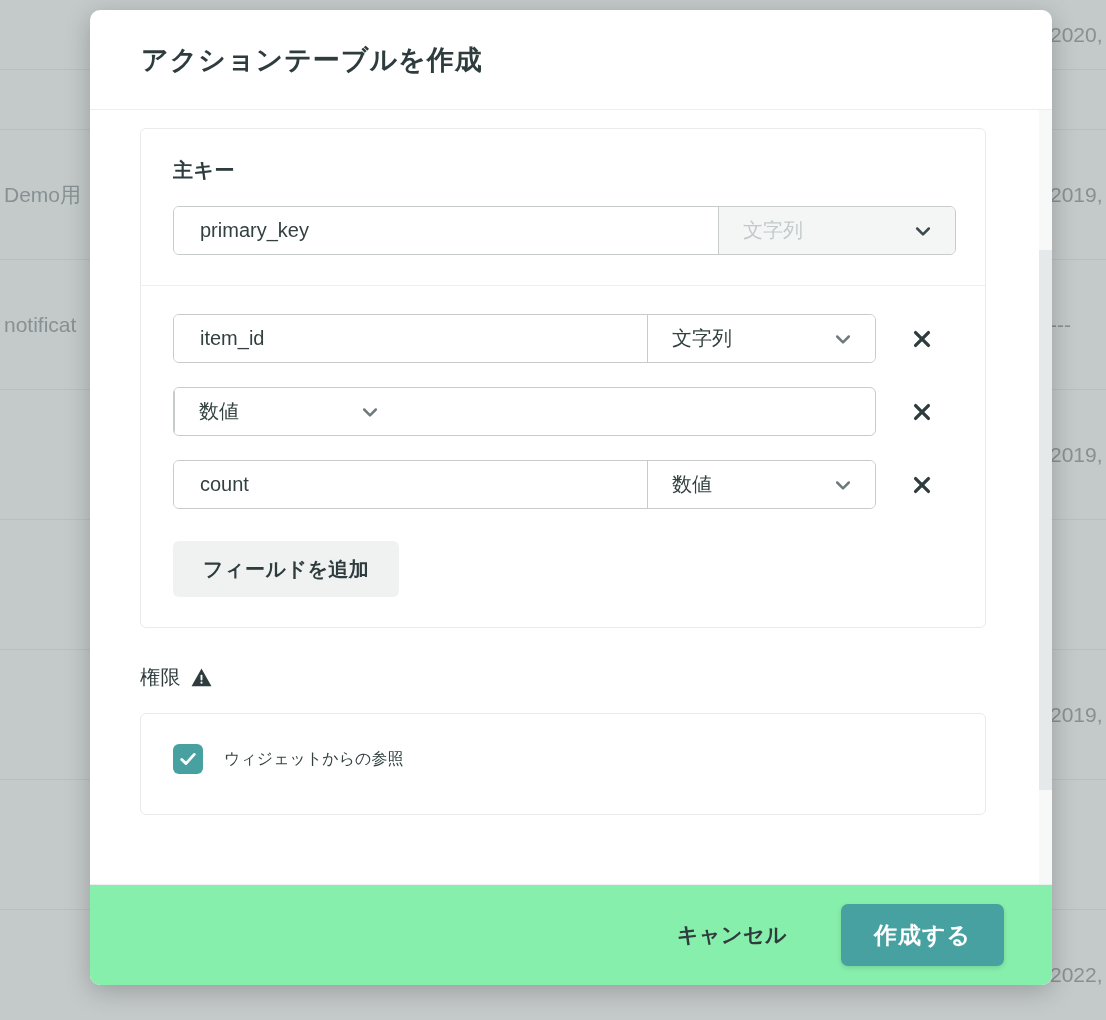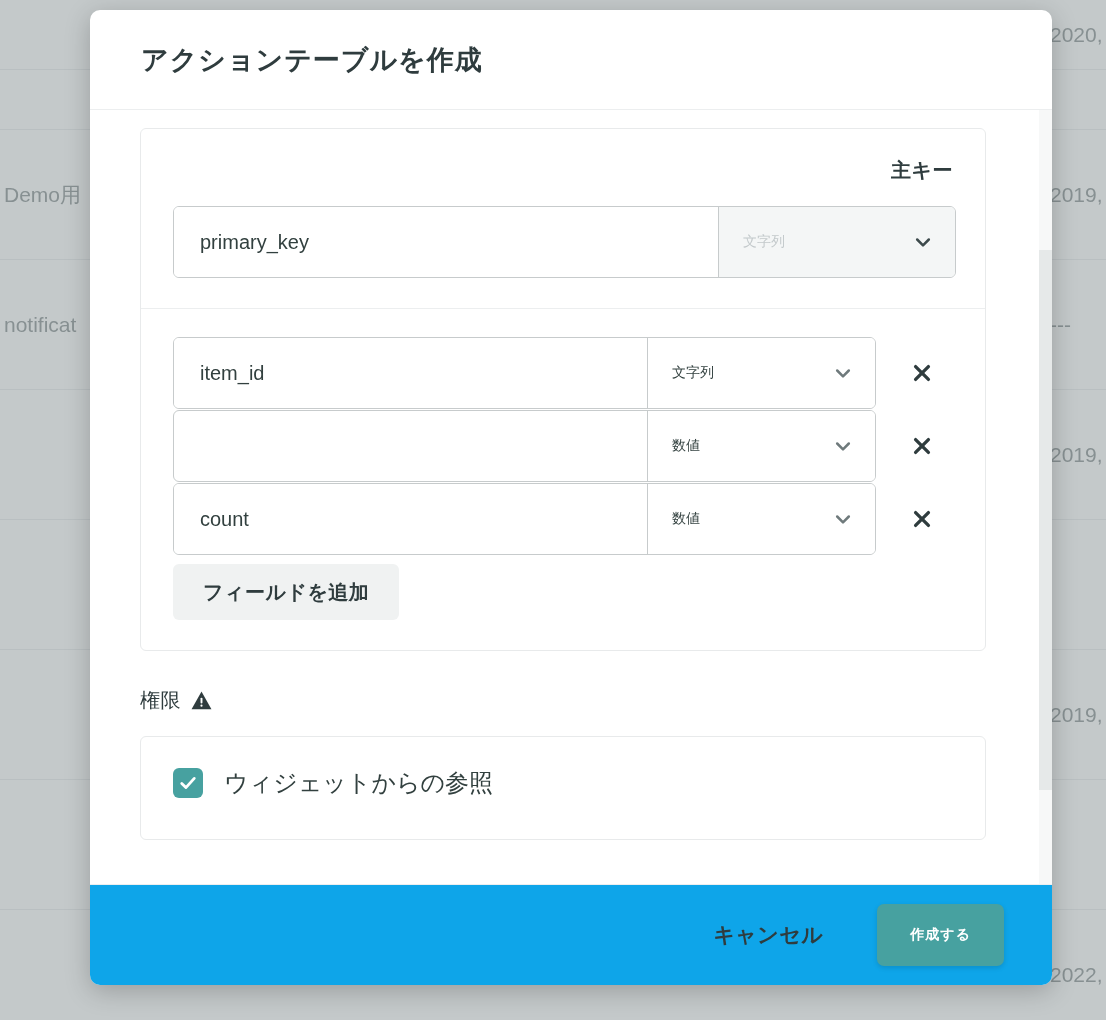--- a/index.html
+++ b/index.html
@@ -106,32 +106,30 @@
   .card-section + .card-section {
     border-top: 1px solid #eceeef;
   }
 
   .section-label {
     font-size: 20px;
     font-weight: bold;
     color: #2f3c3e;
     margin-bottom: 22px;
     letter-spacing: .5px;
-    text-align: right;
   }
 
   
   .field-group {
     display: flex;
     align-items: stretch;
     border: 1px solid #c7cbcc;
     border-radius: 6px;
     overflow: hidden;
-    height: 72px;
-    justify-content: flex-end;
+    height: 49px;
   }
   .field-group.pk { width: 783px; }
 
   .fg-name {
     flex: 1 1 auto;
     display: flex;
     align-items: center;
     padding: 0 0 0 26px;
     font-size: 20px;
     color: #32403f;
@@ -147,21 +145,21 @@
     flex: none;
   }
   .fg-type {
     flex: none;
     display: flex;
     align-items: center;
     justify-content: space-between;
     padding: 0 22px 0 24px;
   }
   .fg-type .tlabel {
-    font-size: 14px;
+    font-size: 20px;
   }
   .fg-type.disabled {
     background: #f4f6f6;
     width: 236px;
   }
   .fg-type.disabled .tlabel { color: #c3c9cb; }
   .fg-type.disabled .chev { color: #3d4a4c; }
 
   .fg-type.enabled {
     background: #fff;
@@ -173,21 +171,21 @@
   .chev {
     width: 20px; height: 20px;
     display: block;
   }
   .chev svg { display:block; width:100%; height:100%; }
 
   
   .field-row {
     display: flex;
     align-items: center;
-    margin-bottom: 1px;
+    margin-bottom: 24px;
   }
   .field-row .field-group { width: 703px; }
   .remove-btn {
     width: 48px;
     height: 48px;
     margin-left: 22px;
     display: flex;
     align-items: center;
     justify-content: center;
     background: transparent;
@@ -248,54 +246,54 @@
     border-radius: 6px;
     background: #47a1a0;
     display: flex;
     align-items: center;
     justify-content: center;
     flex: none;
     cursor: pointer;
   }
   .checkbox svg { width: 20px; height: 20px; display:block; color:#fff; }
   .perm-label {
-    font-size: 24px;
+    font-size: 16px;
     color: #32403f;
     text-align: center;
   }
 
   
   #modal-footer {
     height: 101px;
     flex: none;
     border-top: 1px solid #eceeef;
     display: flex;
     align-items: center;
     justify-content: flex-end;
     padding: 0 48px 0 0;
     gap: 50px;
-    background: #0ea5e9;
+    background: #86efac;
   }
   .btn-cancel {
     background: transparent;
     border: none;
     font-size: 21px;
     font-weight: bold;
     color: #2f3c3e;
     cursor: pointer;
     font-family: inherit;
     letter-spacing: .5px;
     padding: 10px 4px;
   }
   .btn-create {
     background: #47a1a0;
     border: none;
     border-radius: 7px;
     color: #fff;
-    font-size: 14px;
+    font-size: 23px;
     font-weight: bold;
     padding: 0 33px;
     height: 62px;
     cursor: pointer;
     font-family: inherit;
     letter-spacing: 1px;
     box-shadow: 0 2px 5px rgba(0,0,0,0.13);
   }
 
   

